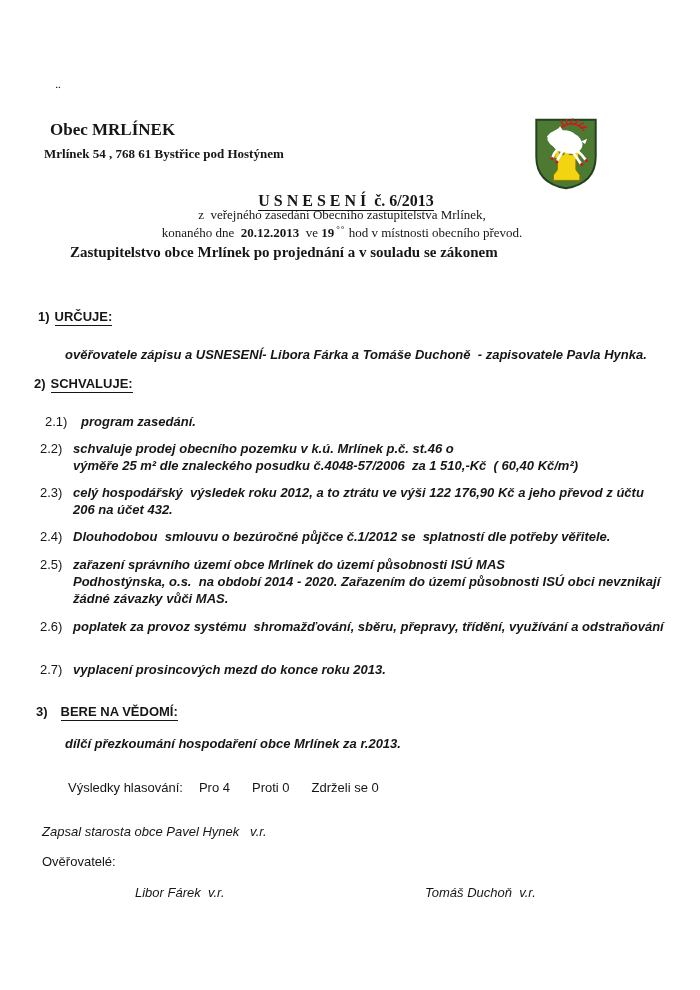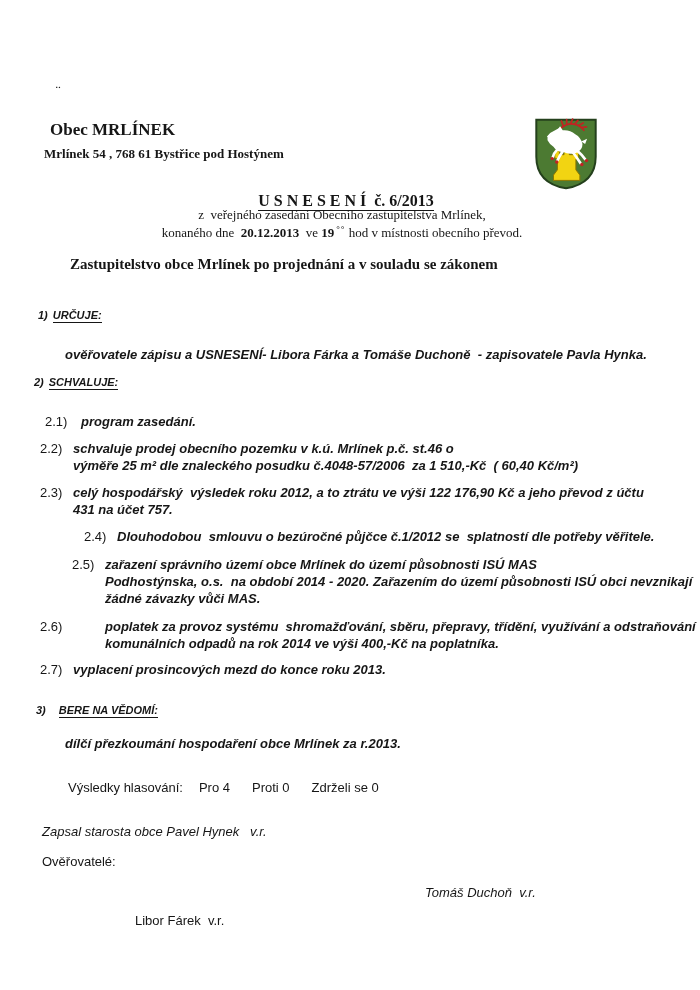--- a/index.html
+++ b/index.html
@@ -15,49 +15,49 @@
   .u{border-bottom:1.6px solid currentColor;padding-bottom:1px;}
 
   #corner-mark{left:56px;top:84px;font-size:5px;letter-spacing:1px;color:#222;}
   #org-name{left:50px;top:120px;font-size:17px;font-weight:bold;}
   #org-address{left:44px;top:146px;font-size:13px;font-weight:bold;}
   #coa{left:524px;top:98px;}
   #doc-title{top:174px;font-size:16px;font-weight:bold;}
   #meet1{top:207px;font-size:13px;}
   #meet2{top:224px;font-size:13px;}
   #meet2 sup{font-size:9px;vertical-align:5px;letter-spacing:1px;margin-left:2px;}
-  #intro{left:70px;top:256px;font-size:15px;font-weight:bold;}
+  #intro{left:70px;top:244px;font-size:15px;font-weight:bold;}
 
-  .sec-head{font-size:11px;font-weight:bold;font-style:italic;}
+  .sec-head{font-size:13px;font-weight:bold;}
   .sec-head .gap{display:inline-block;width:5px;}
   #sec1-head{left:38px;top:309px;}
   #sec1-body{left:65px;top:347px;font-size:13px;font-weight:bold;font-style:italic;}
   #sec2-head{left:34px;top:376px;}
   #sec3-head{left:36px;top:704px;}
   #sec3-head .gap{width:13px;}
   #sec3-body{left:65px;top:736px;font-size:13px;font-weight:bold;font-style:italic;}
 
   .item{position:absolute;left:40px;display:flex;font-size:13px;}
   .inum{flex:none;width:33px;font-weight:normal;font-style:normal;line-height:17px;}
   .itext{display:flex;flex-direction:column;font-weight:bold;font-style:italic;justify-content:center;}
   .iline{white-space:pre;line-height:17px;}
   #item-21{top:413px;}#item-21 .inum{padding-left:5px;width:36px;}
   #item-22{top:440px;}
   #item-23{top:484px;}
-  #item-24{top:528px;margin-left:44px;}
-  #item-25{top:556px;margin-left:32px;}
-  #item-26{top:618px;gap:32px;}
+  #item-24{top:528px;}
+  #item-25{top:556px;}
+  #item-26{top:618px;}
   #item-27{top:661px;}
 
   #voting{left:68px;top:780px;font-size:13px;}
   #voting .vl{margin-right:16px;}
   #voting .vv{margin-right:22px;}
   #recorder{left:42px;top:824px;font-size:13px;font-style:italic;}
   #verifiers-label{left:42px;top:854px;font-size:13px;}
-  #verifier1{left:135px;top:913px;font-size:13px;}
+  #verifier1{left:135px;top:885px;font-size:13px;font-style:italic;}
   #verifier2{left:425px;top:885px;font-size:13px;font-style:italic;}
 </style>
 </head>
 <body>
 
 <span id="corner-mark" class="abs">▪▪</span>
 
 <div id="org-name" class="abs serif">Obec MRLÍNEK</div>
 <div id="org-address" class="abs serif">Mrlínek 54 , 768 61 Bystřice pod Hostýnem</div>
 
@@ -121,42 +121,41 @@
   <span class="inum">2.2)</span>
   <span class="itext">
     <span class="iline">schvaluje prodej obecního pozemku v k.ú. Mrlínek p.č. st.46 o</span>
     <span class="iline">výměře 25 m² dle znaleckého posudku č.4048-57/2006  za 1 510,-Kč  ( 60,40 Kč/m²)</span>
   </span>
 </div>
 <div id="item-23" class="item">
   <span class="inum">2.3)</span>
   <span class="itext">
     <span class="iline">celý hospodářský  výsledek roku 2012, a to ztrátu ve výši 122 176,90 Kč a jeho převod z účtu</span>
-    <span class="iline">431 na účet 757.</span>
+    <span class="iline">206 na účet 432.</span>
   </span>
 </div>
 <div id="item-24" class="item">
   <span class="inum">2.4)</span>
   <span class="itext">
     <span class="iline">Dlouhodobou  smlouvu o bezúročné půjčce č.1/2012 se  splatností dle potřeby věřitele.</span>
   </span>
 </div>
 <div id="item-25" class="item">
   <span class="inum">2.5)</span>
   <span class="itext">
     <span class="iline">zařazení správního území obce Mrlínek do území působnosti ISÚ MAS</span>
     <span class="iline">Podhostýnska, o.s.  na období 2014 - 2020. Zařazením do území působnosti ISÚ obci nevznikají</span>
     <span class="iline">žádné závazky vůči MAS.</span>
   </span>
 </div>
 <div id="item-26" class="item">
   <span class="inum">2.6)</span>
   <span class="itext">
     <span class="iline">poplatek za provoz systému  shromažďování, sběru, přepravy, třídění, využívání a odstraňování</span>
-    <span class="iline">komunálních odpadů na rok 2014 ve výši 400,-Kč na poplatníka.</span>
   </span>
 </div>
 <div id="item-27" class="item">
   <span class="inum">2.7)</span>
   <span class="itext">
     <span class="iline">vyplacení prosincových mezd do konce roku 2013.</span>
   </span>
 </div>
 
 <div id="sec3-head" class="abs sec-head"><span>3)</span><span class="gap"></span><span class="u">BERE NA VĚDOMÍ:</span></div>

